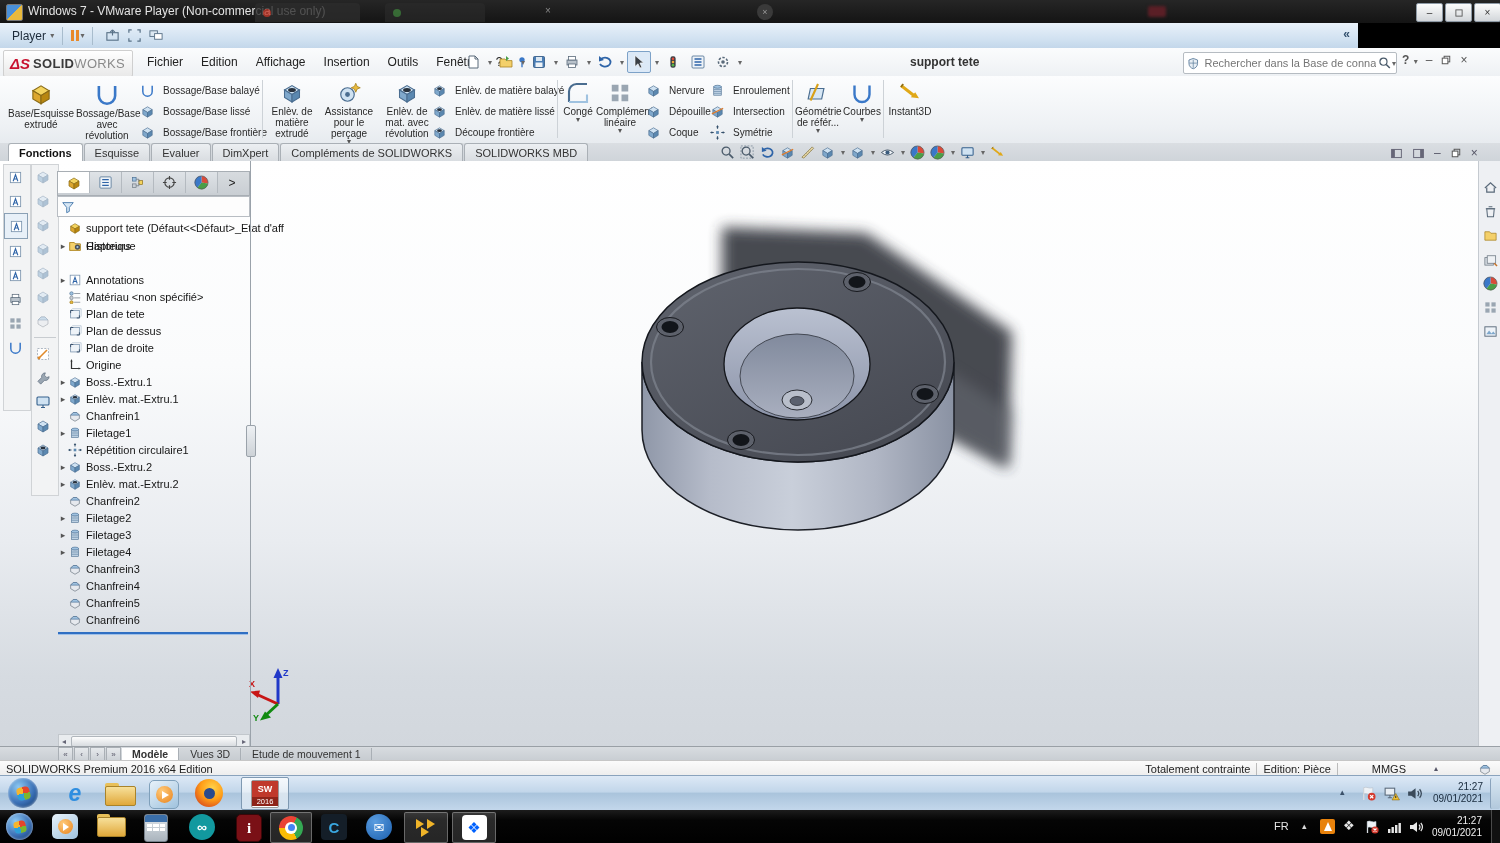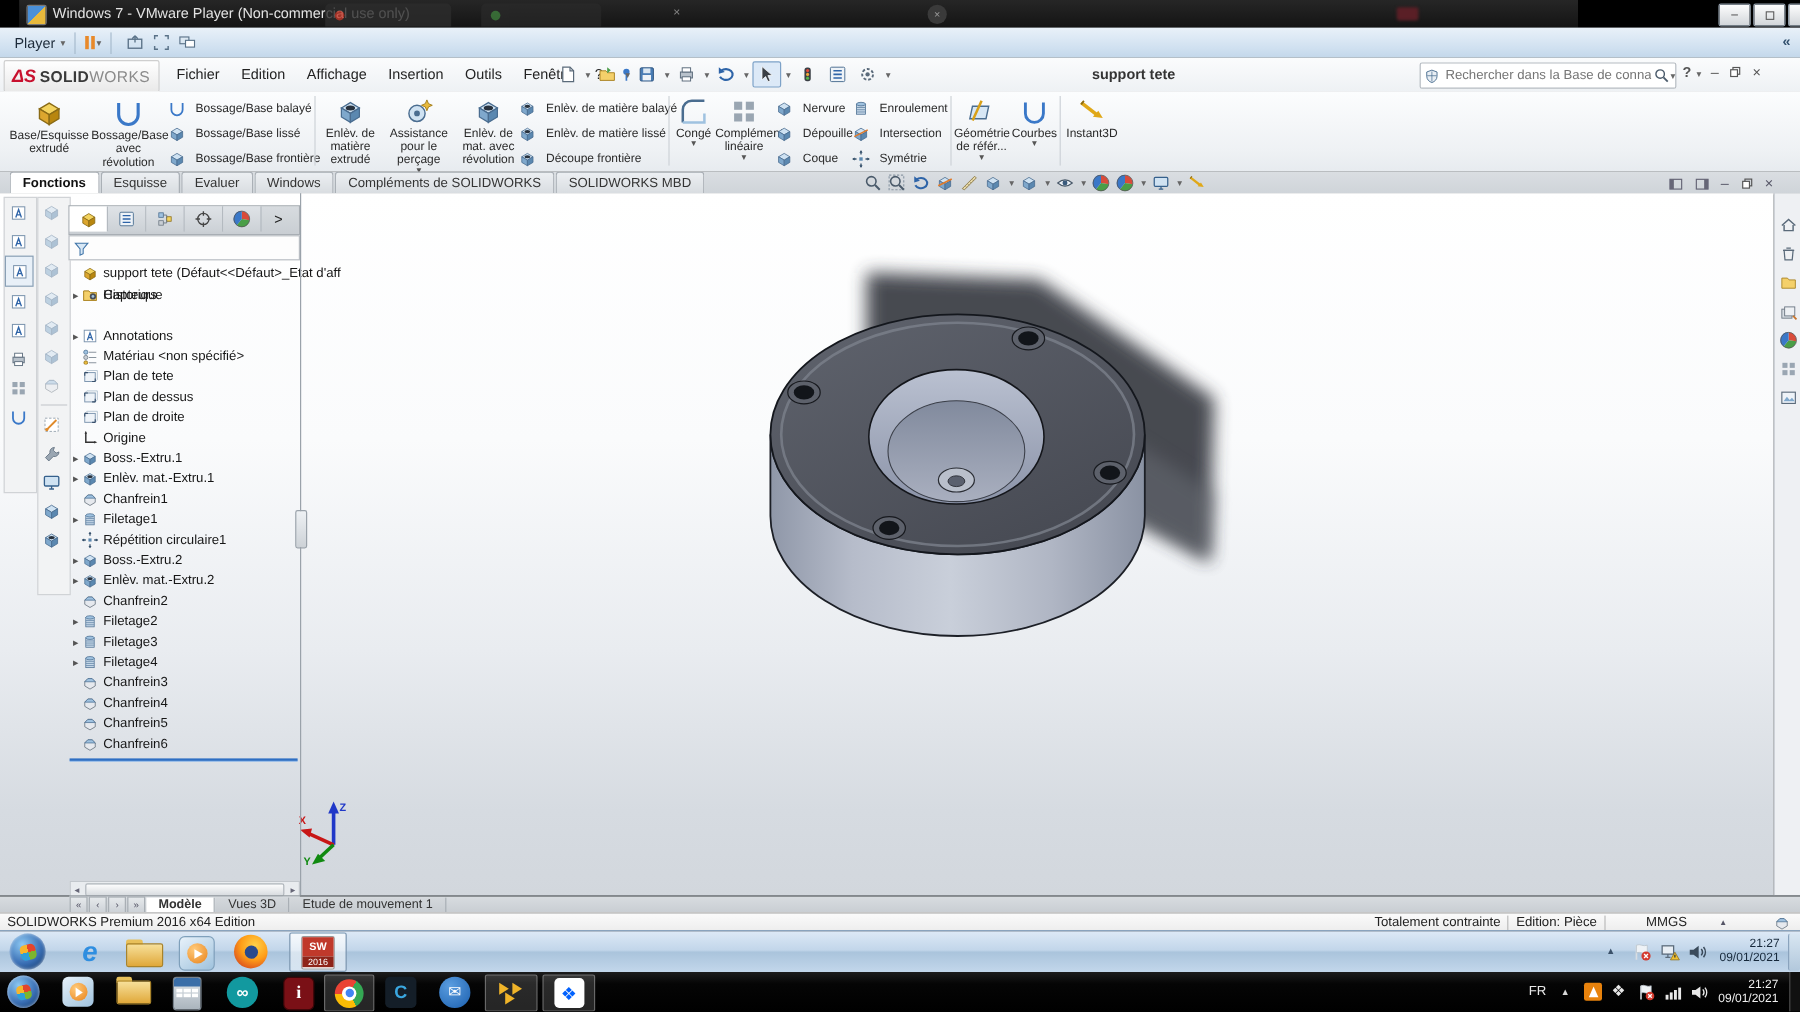--- a/index.html
+++ b/index.html
@@ -4,25 +4,25 @@
 <style>
   html,body{margin:0;padding:0}
   body{width:1500px;height:843px;position:relative;overflow:hidden;background:#000;
        font-family:"Liberation Sans","DejaVu Sans",sans-serif;font-size:12px;color:#222}
   .a{position:absolute}
   .nw{white-space:nowrap}
   .ctr{display:flex;align-items:center;justify-content:center}
   .row{display:flex;align-items:center}
   svg{display:block}
   
-  .vm-title{left:16px;top:0;width:1299px;height:23px;background:linear-gradient(#262626,#141414);color:#e3e3e3}
+  .vm-title{left:0;top:0;width:1500px;height:23px;background:linear-gradient(#262626,#141414);color:#e3e3e3}
   .vm-tabghost{background:#2c2c2c;border-radius:4px 4px 0 0;opacity:.8}
   .vm-winbtn{width:25px;height:17px;background:linear-gradient(#fdfdfd,#d2d6da);border:1px solid #8e9aa6;border-radius:2px;
              color:#333;font-size:10px;display:flex;align-items:center;justify-content:center}
-  .vm-bar{left:0;top:23px;width:1500px;height:25px;background:linear-gradient(#e9f1f9,#cfe0f0 70%,#c3d7ea);border-bottom:1px solid #9fb4c8;color:#1d2b3a}
+  .vm-bar{left:0;top:23px;width:1358px;height:25px;background:linear-gradient(#e9f1f9,#cfe0f0 70%,#c3d7ea);border-bottom:1px solid #9fb4c8;color:#1d2b3a}
   .vm-sep{width:1px;height:18px;background:#a8bccd;margin:0 8px}
   
   .sw-menubar{left:0;top:48px;width:1500px;height:28px;background:linear-gradient(#fbfcfd,#eef1f4);border-bottom:1px solid #d4d8dc}
   .sw-logo{left:3px;top:50px;width:128px;height:25px;background:linear-gradient(#ffffff,#e9e9e9);border:1px solid #cfcfcf;border-radius:2px}
   .menu-item{padding:0 9px;height:24px;display:flex;align-items:center;color:#222}
   .qat-ic{width:22px;height:20px;display:flex;align-items:center;justify-content:center}
   .drop{color:#666;font-size:8px;margin-left:1px}
   .searchbox{height:20px;border:1px solid #b6bcc2;background:#fff;display:flex;align-items:center;border-radius:2px}
   .searchbox input{border:none;outline:none;width:178px;font-size:11px;color:#555;background:transparent;font-family:inherit}
   
@@ -615,21 +615,21 @@
       </svg>
     <div class="rlab">Instant3D</div>
   </div>
 </div>
 
 <div class="a cm-strip"></div>
 <div class="a row" style="left:8px;top:143px">
   <div class="cm-tab active">Fonctions</div>
   <div class="cm-tab">Esquisse</div>
   <div class="cm-tab">Evaluer</div>
-  <div class="cm-tab">Windows</div>
+  <div class="cm-tab">DimXpert</div>
   <div class="cm-tab">Compléments de SOLIDWORKS</div>
   <div class="cm-tab">SOLIDWORKS MBD</div>
 </div>
 <div class="a hud" style="left:720px;top:145px">
   <svg width="15" height="15" viewBox="0 0 16 16">
       <use href="#i-mag"></use>
     </svg>
   <svg width="15" height="15" viewBox="0 0 16 16">
       <rect x="1" y="1" width="13" height="13" fill="none" stroke="#8a97a4" stroke-dasharray="2 1.5"></rect>
       <use href="#i-mag"></use>

